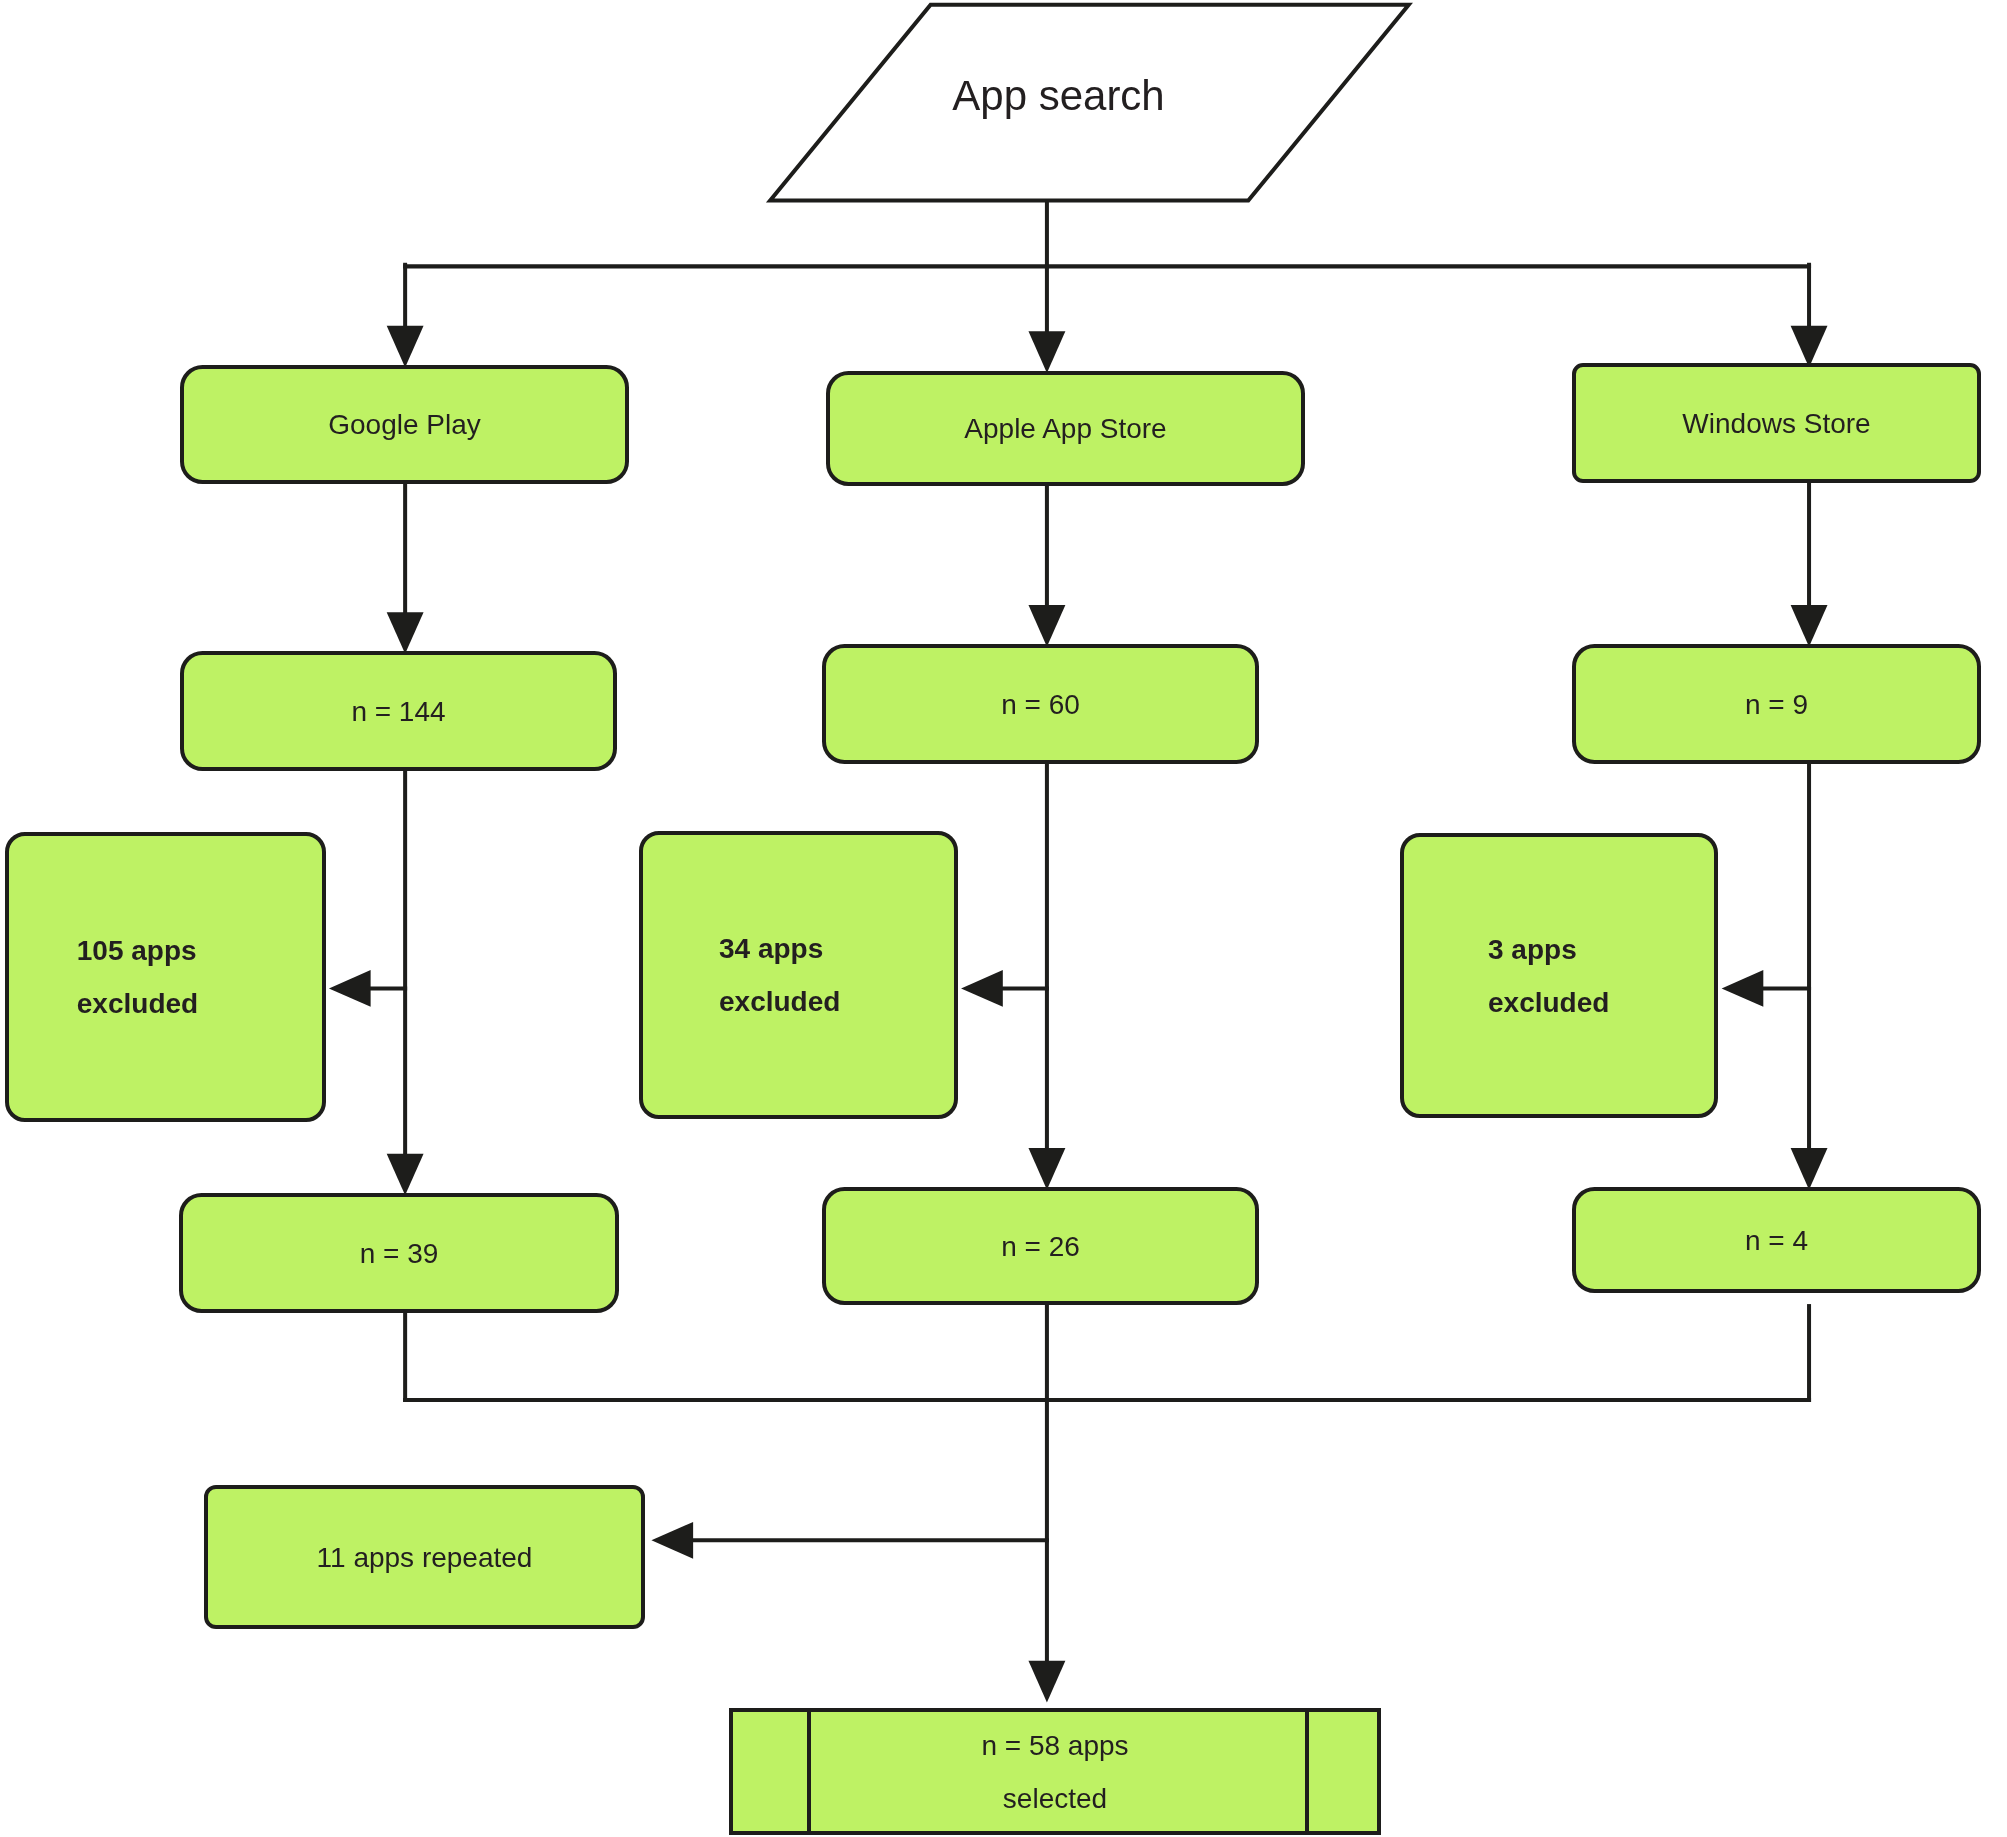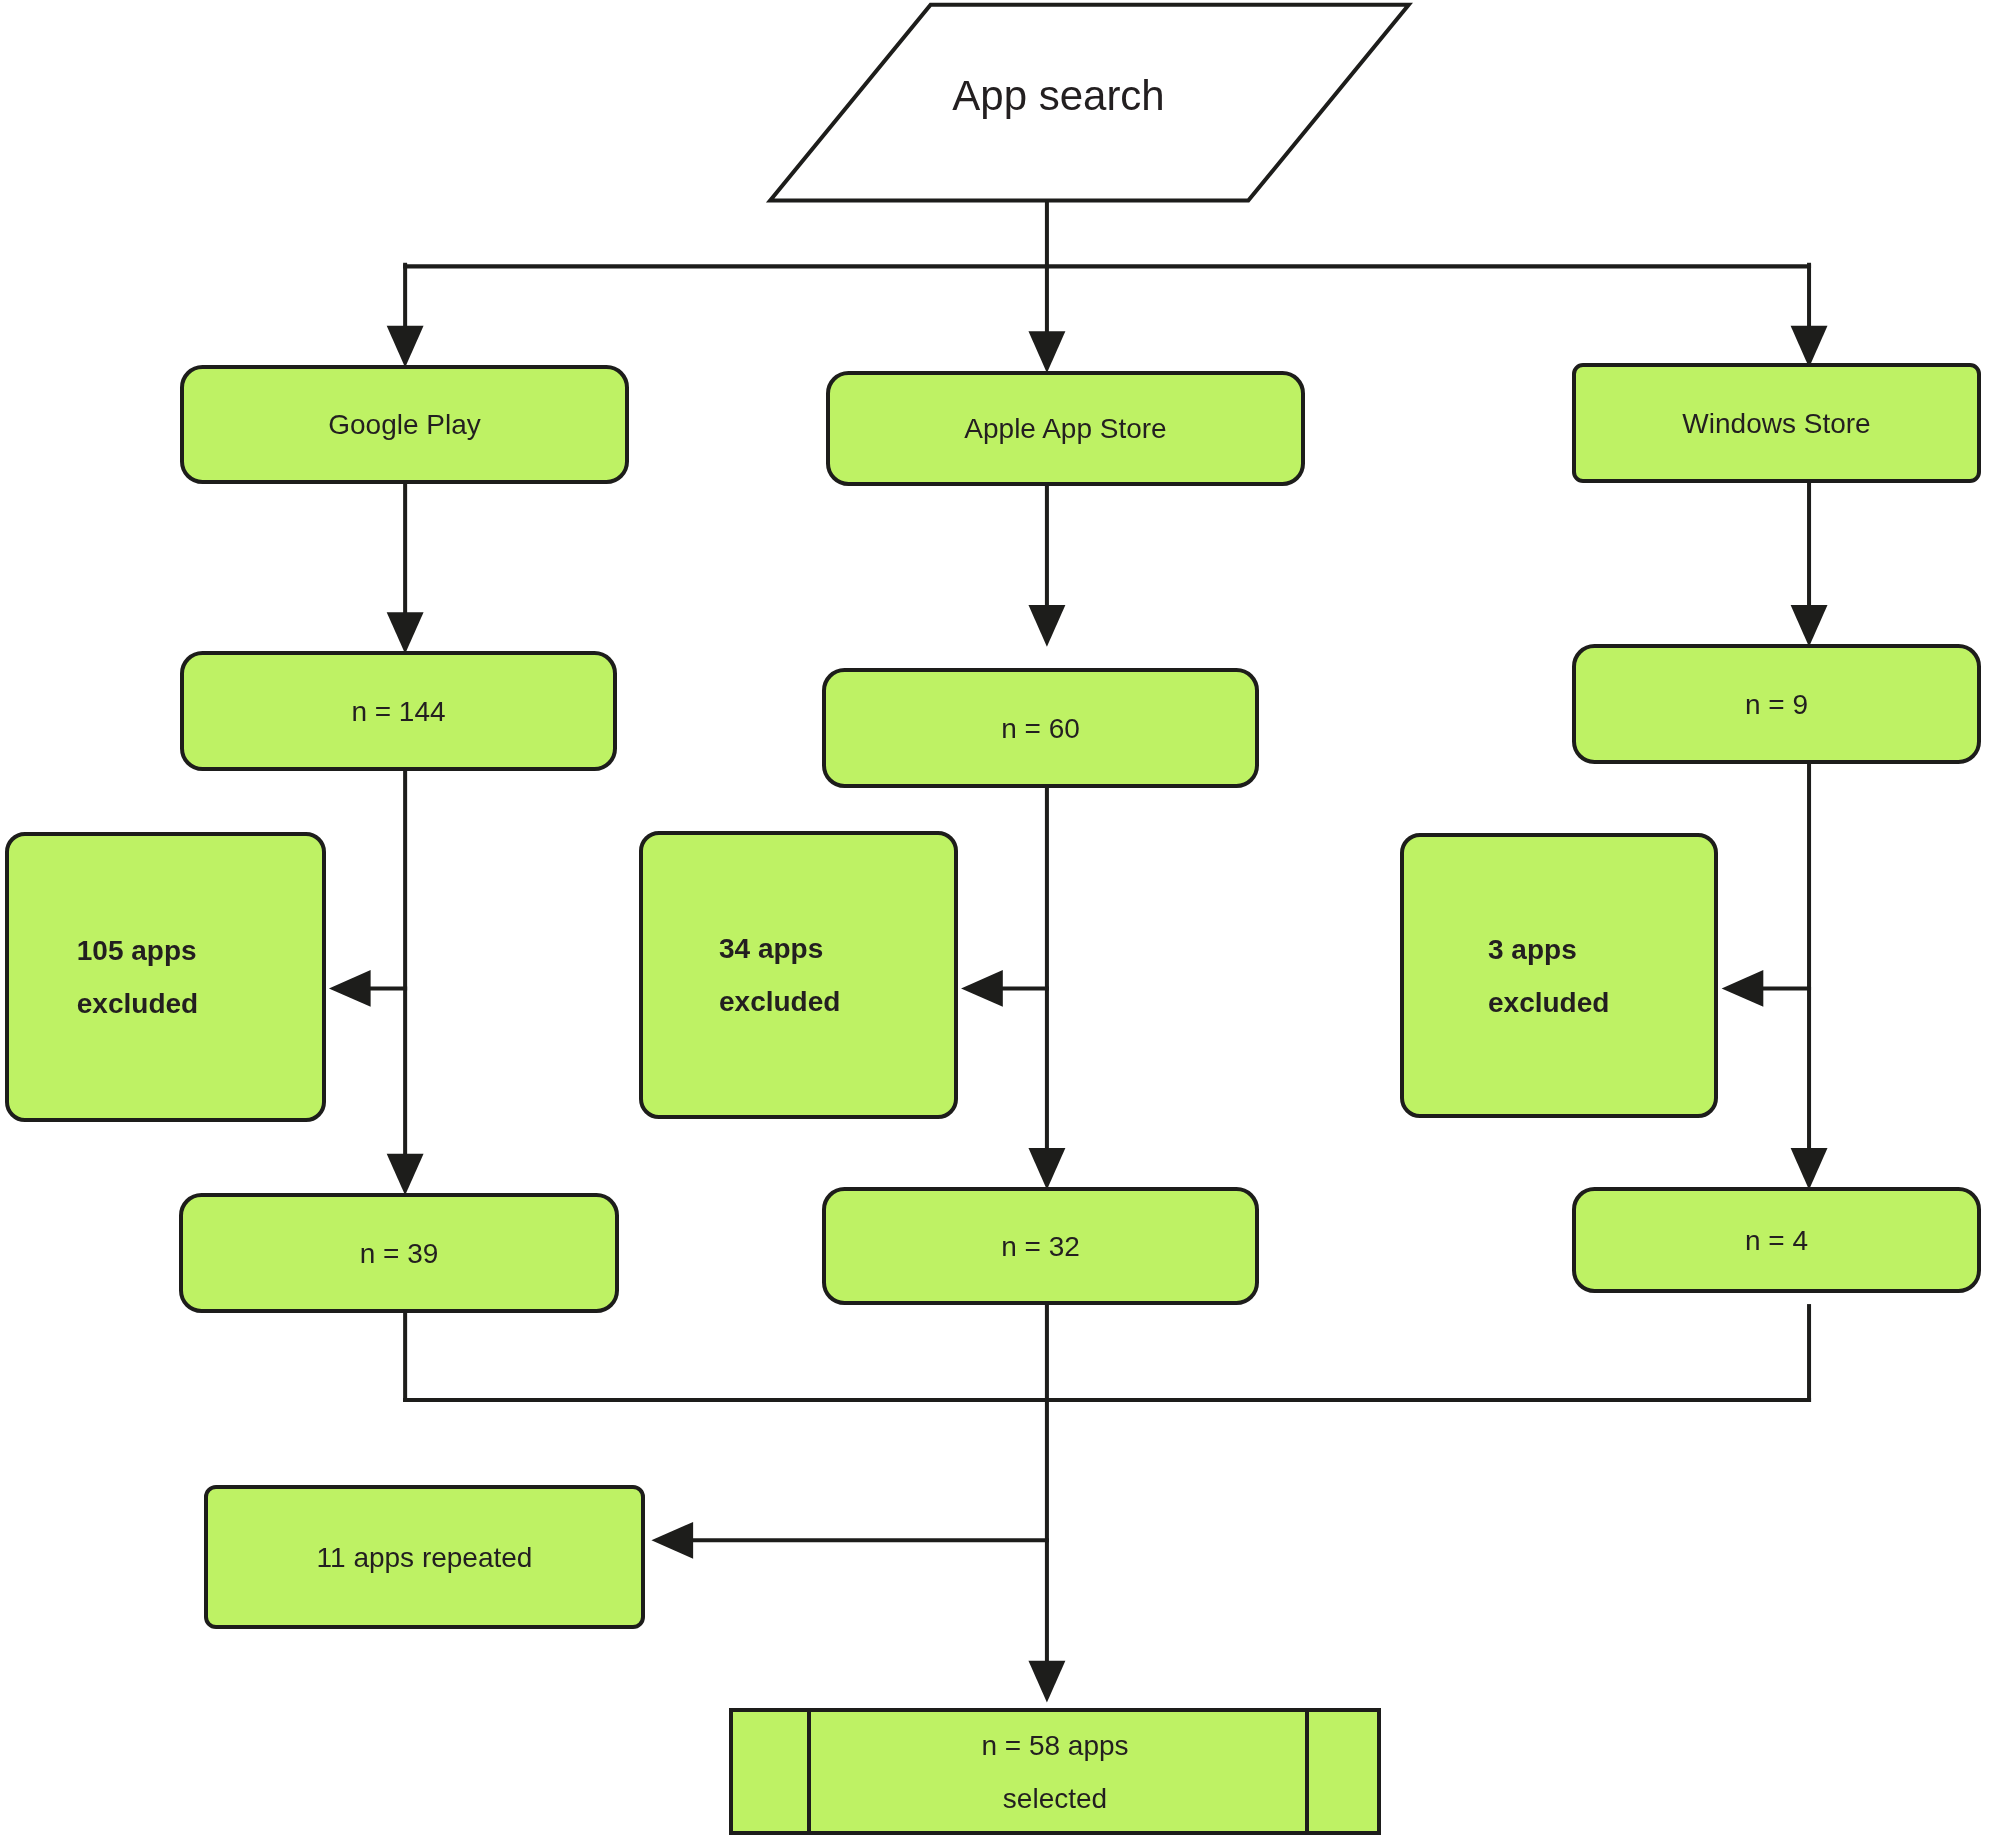--- a/index.html
+++ b/index.html
@@ -132,21 +132,21 @@
   </div>
 
   <div class="node rounded" style="left:1572px; top:363px; width:409px; height:120px;border-radius:11px;">
     <span>Windows Store</span>
   </div>
 
   <div class="node rounded" style="left:180px; top:651px; width:437px; height:120px;">
     <span>n = 144</span>
   </div>
 
-  <div class="node rounded" style="left:822px; top:644px; width:437px; height:120px;margin-top:24px;">
+  <div class="node rounded" style="left:822px; top:644px; width:437px; height:120px;">
     <span>n = 60</span>
   </div>
 
   <div class="node rounded" style="left:1572px; top:644px; width:409px; height:120px;">
     <span>n = 9</span>
   </div>
 
   <div class="node biground leftstack" style="left:4.8px; top:832px; width:321px; height:290px; padding-left:68px;">
     <span>105 apps</span>
     <span>excluded</span>
@@ -160,21 +160,21 @@
   <div class="node biground leftstack" style="left:1400px; top:833px; width:318px; height:285px; padding-left:84px;">
     <span>3 apps</span>
     <span>excluded</span>
   </div>
 
   <div class="node rounded" style="left:179px; top:1193px; width:440px; height:120px;">
     <span>n = 39</span>
   </div>
 
   <div class="node rounded" style="left:822px; top:1187px; width:437px; height:118px;">
-    <span>n = 32</span>
+    <span>n = 26</span>
   </div>
 
   <div class="node rounded" style="left:1572px; top:1187px; width:409px; height:106px;">
     <span>n = 4</span>
   </div>
 
   <div class="node midround" style="left:204px; top:1485px; width:441px; height:144px;">
     <span>11 apps repeated</span>
   </div>
 

